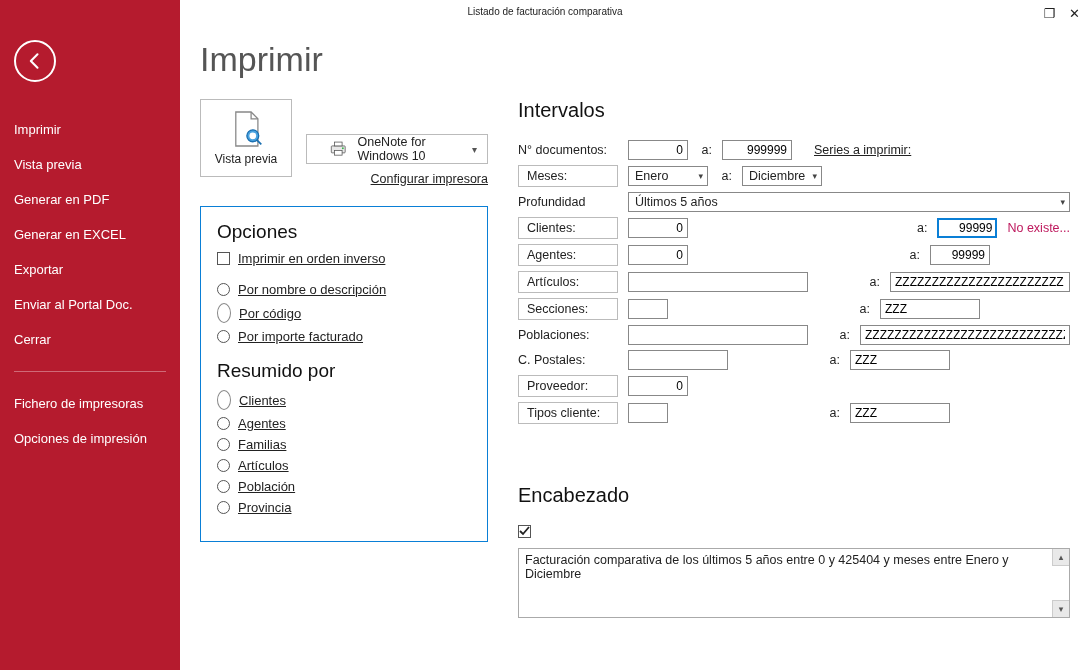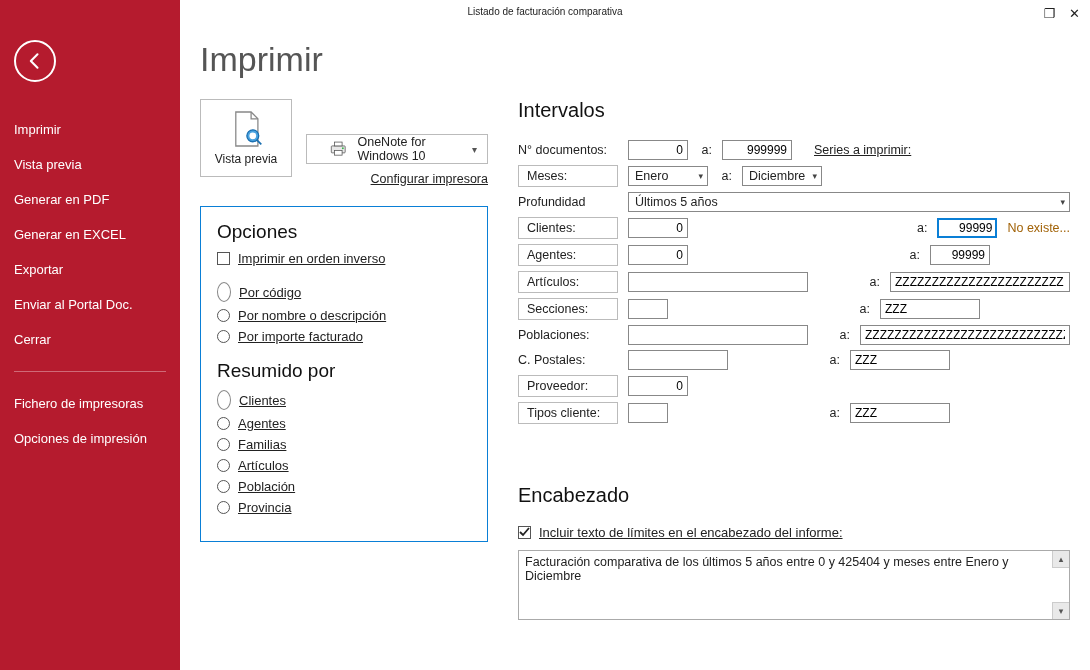--- a/index.html
+++ b/index.html
@@ -57,21 +57,21 @@
   .lbl-plain { width: 100px; display:inline-flex; align-items:center; }
   .inp { height: 20px; border: 1px solid #888; padding: 0 4px; font-size:12px; background:#fff; }
   .inp.num { width: 60px; text-align:right; }
   .inp.num-wide { width: 70px; text-align:right; }
   .inp.hl { border-color: #0a7fd6; box-shadow: 0 0 0 1px #0a7fd6 inset; }
   .a-lbl { width: 14px; text-align:right; }
   .sel { height: 20px; border:1px solid #888; background:#fff; display:flex; align-items:center; padding: 2px 6px; position:relative; cursor:pointer; }
   .sel .caret { position:absolute; right:4px; font-size:9px; color:#444; }
   .sel.w80 { width: 80px; }
   .sel.w500 { width: 442px; }
-  .txt-note { color:#a16207; font-size:12.5px; }
+  .txt-note { color:#be185d; font-size:12.5px; }
 
   .wide-inp { width: 200px; }
 
   .header-area { margin-top: 60px; }
   .ta { width: 100%; height: 70px; border:1px solid #aaa; font-size:12.5px; padding: 4px 6px; resize:none; color:#222; position:relative; }
   .ta-wrap { position:relative; }
   .ta-scroll-up, .ta-scroll-dn { position:absolute; right:1px; width:17px; height:17px; background:#e9e9e9; display:flex; align-items:center; justify-content:center; font-size:9px; color:#555; border-left:1px solid #ccc; }
   .ta-scroll-up { top:1px; border-bottom:1px solid #ccc; }
   .ta-scroll-dn { bottom:1px; border-top:1px solid #ccc; }
 
@@ -143,26 +143,26 @@
 
         <div class="panel">
           <div class="sec-h">Opciones</div>
           <label class="chk">
             <span class="chk-box"></span>
             <span>Imprimir en orden inverso</span>
           </label>
 
           <div class="sec-block">
             <label class="rad">
+              <span class="rad-btn"></span>
+              <span>Por nombre o descripción</span>
+            </label>
+            <label class="rad">
               <span class="rad-btn sel"></span>
               <span>Por código</span>
-            </label>
-            <label class="rad">
-              <span class="rad-btn"></span>
-              <span>Por nombre o descripción</span>
             </label>
             <label class="rad">
               <span class="rad-btn"></span>
               <span>Por importe facturado</span>
             </label>
           </div>
 
           <div class="sec-block">
             <div class="sec-h">Resumido por</div>
             <label class="rad">
@@ -292,21 +292,20 @@
         </div>
 
         <div class="header-area">
           <h2 class="section">Encabezado</h2>
           <label class="chk">
             <span class="chk-box checked">
                 <svg viewBox="0 0 11 11">
                   <path d="M1 5 L4 8 L10 1" stroke="#222" stroke-width="1.8" fill="none"></path>
                 </svg>
               </span>
-            <span>Incluir texto de límites en el encabezado del informe:</span>
           </label>
           <div class="ta-wrap" style="margin-top:10px;">
             <div class="ta">Facturación comparativa de los últimos 5 años entre 0 y 425404 y meses entre Enero y Diciembre</div>
             <div class="ta-scroll-up">▴</div>
             <div class="ta-scroll-dn">▾</div>
           </div>
         </div>
 
       </div>
     </div>

